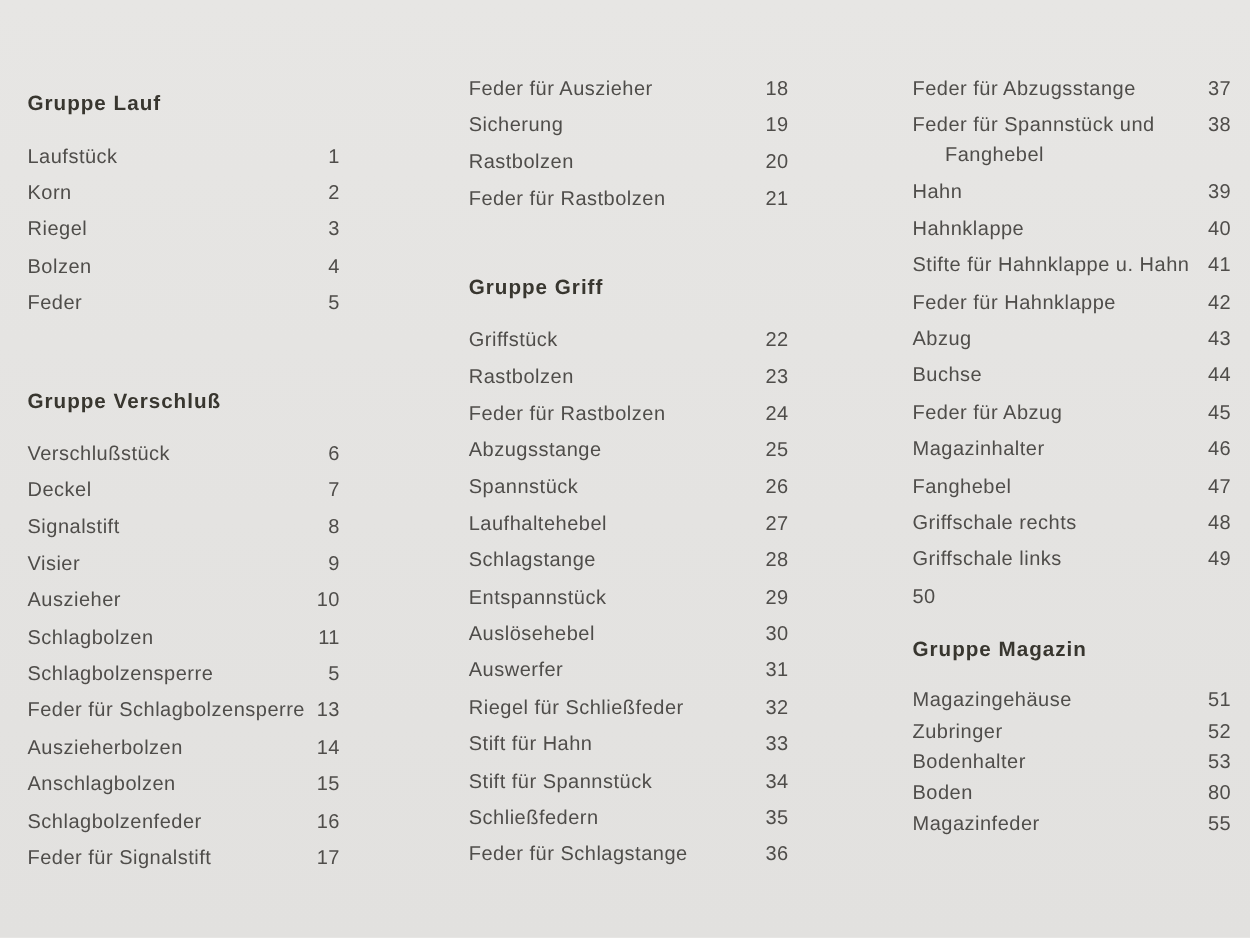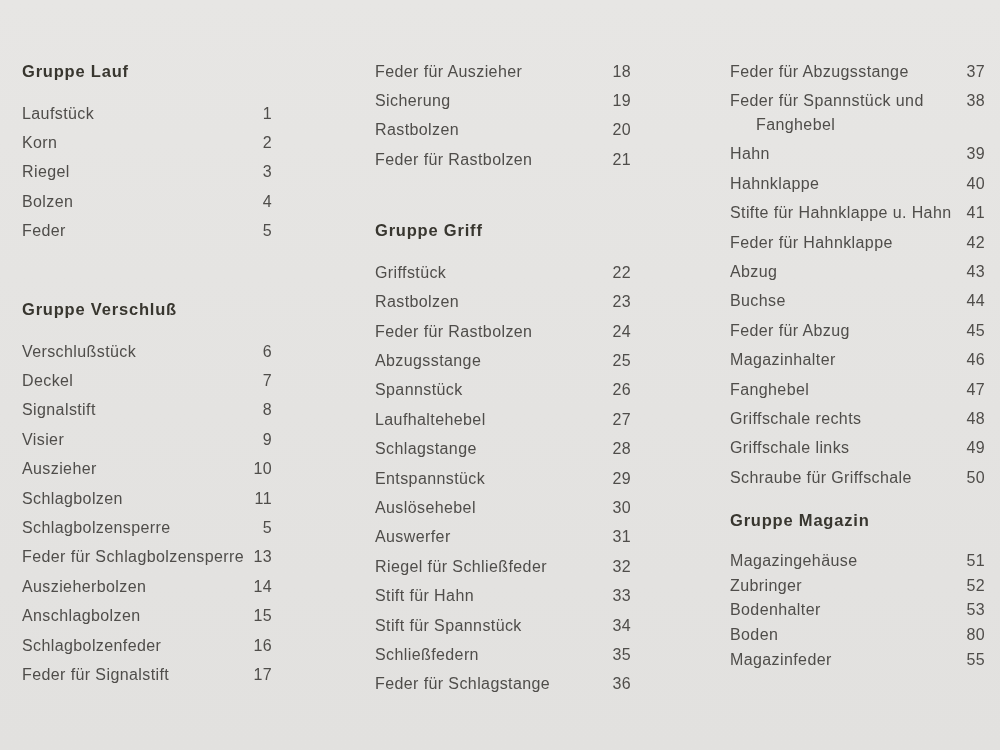--- a/index.html
+++ b/index.html
@@ -46,21 +46,21 @@
     line-height:24px;
     padding:2.7px 0;
   }
   .row.tight .num{line-height:19.9px;padding:2.4px 0;}
 </style>
 </head>
 <body>
 
 <div class="page">
   <div class="col col-1">
-      <div class="block" style="margin-top: 0px;">
+      <div class="block" style="margin-top: 12px;">
         <div class="heading">Gruppe Lauf</div>
         <div class="row">
           <div class="label">
             <div>Laufstück</div>
           </div>
           <div class="num">1</div>
         </div>
         <div class="row">
           <div class="label">
             <div>Korn</div>
@@ -358,23 +358,20 @@
           </div>
           <div class="num">48</div>
         </div>
         <div class="row">
           <div class="label">
             <div>Griffschale links</div>
           </div>
           <div class="num">49</div>
         </div>
         <div class="row">
-          <div class="label">
-            <div>Schraube für Griffschale</div>
-          </div>
           <div class="num">50</div>
         </div>
       </div>
       <div class="block" style="margin-top: 14px;">
         <div class="heading">Gruppe Magazin</div>
         <div class="row tight">
           <div class="label">
             <div>Magazingehäuse</div>
           </div>
           <div class="num">51</div>

